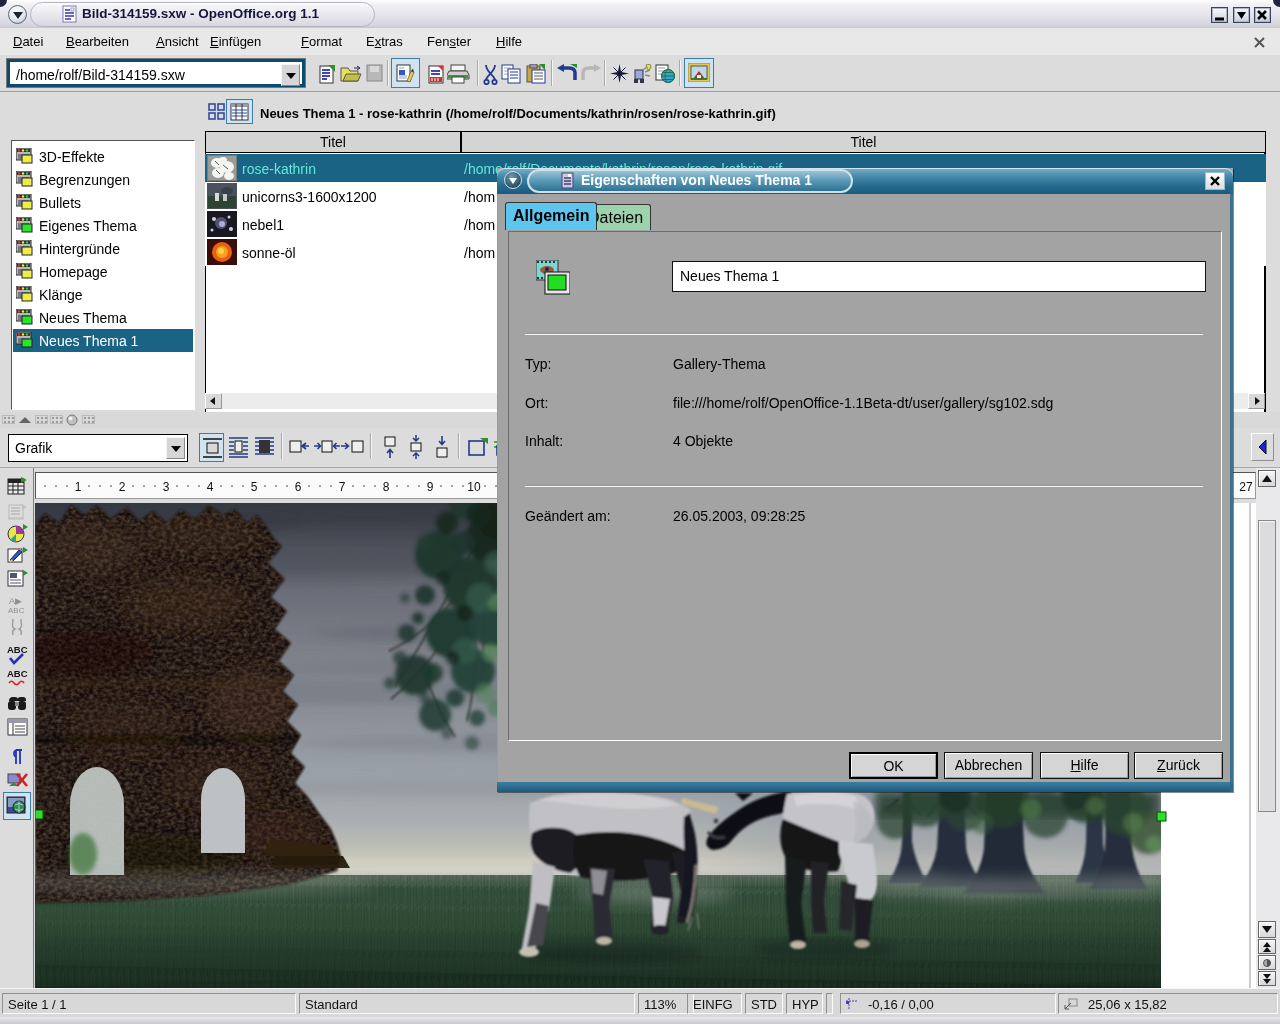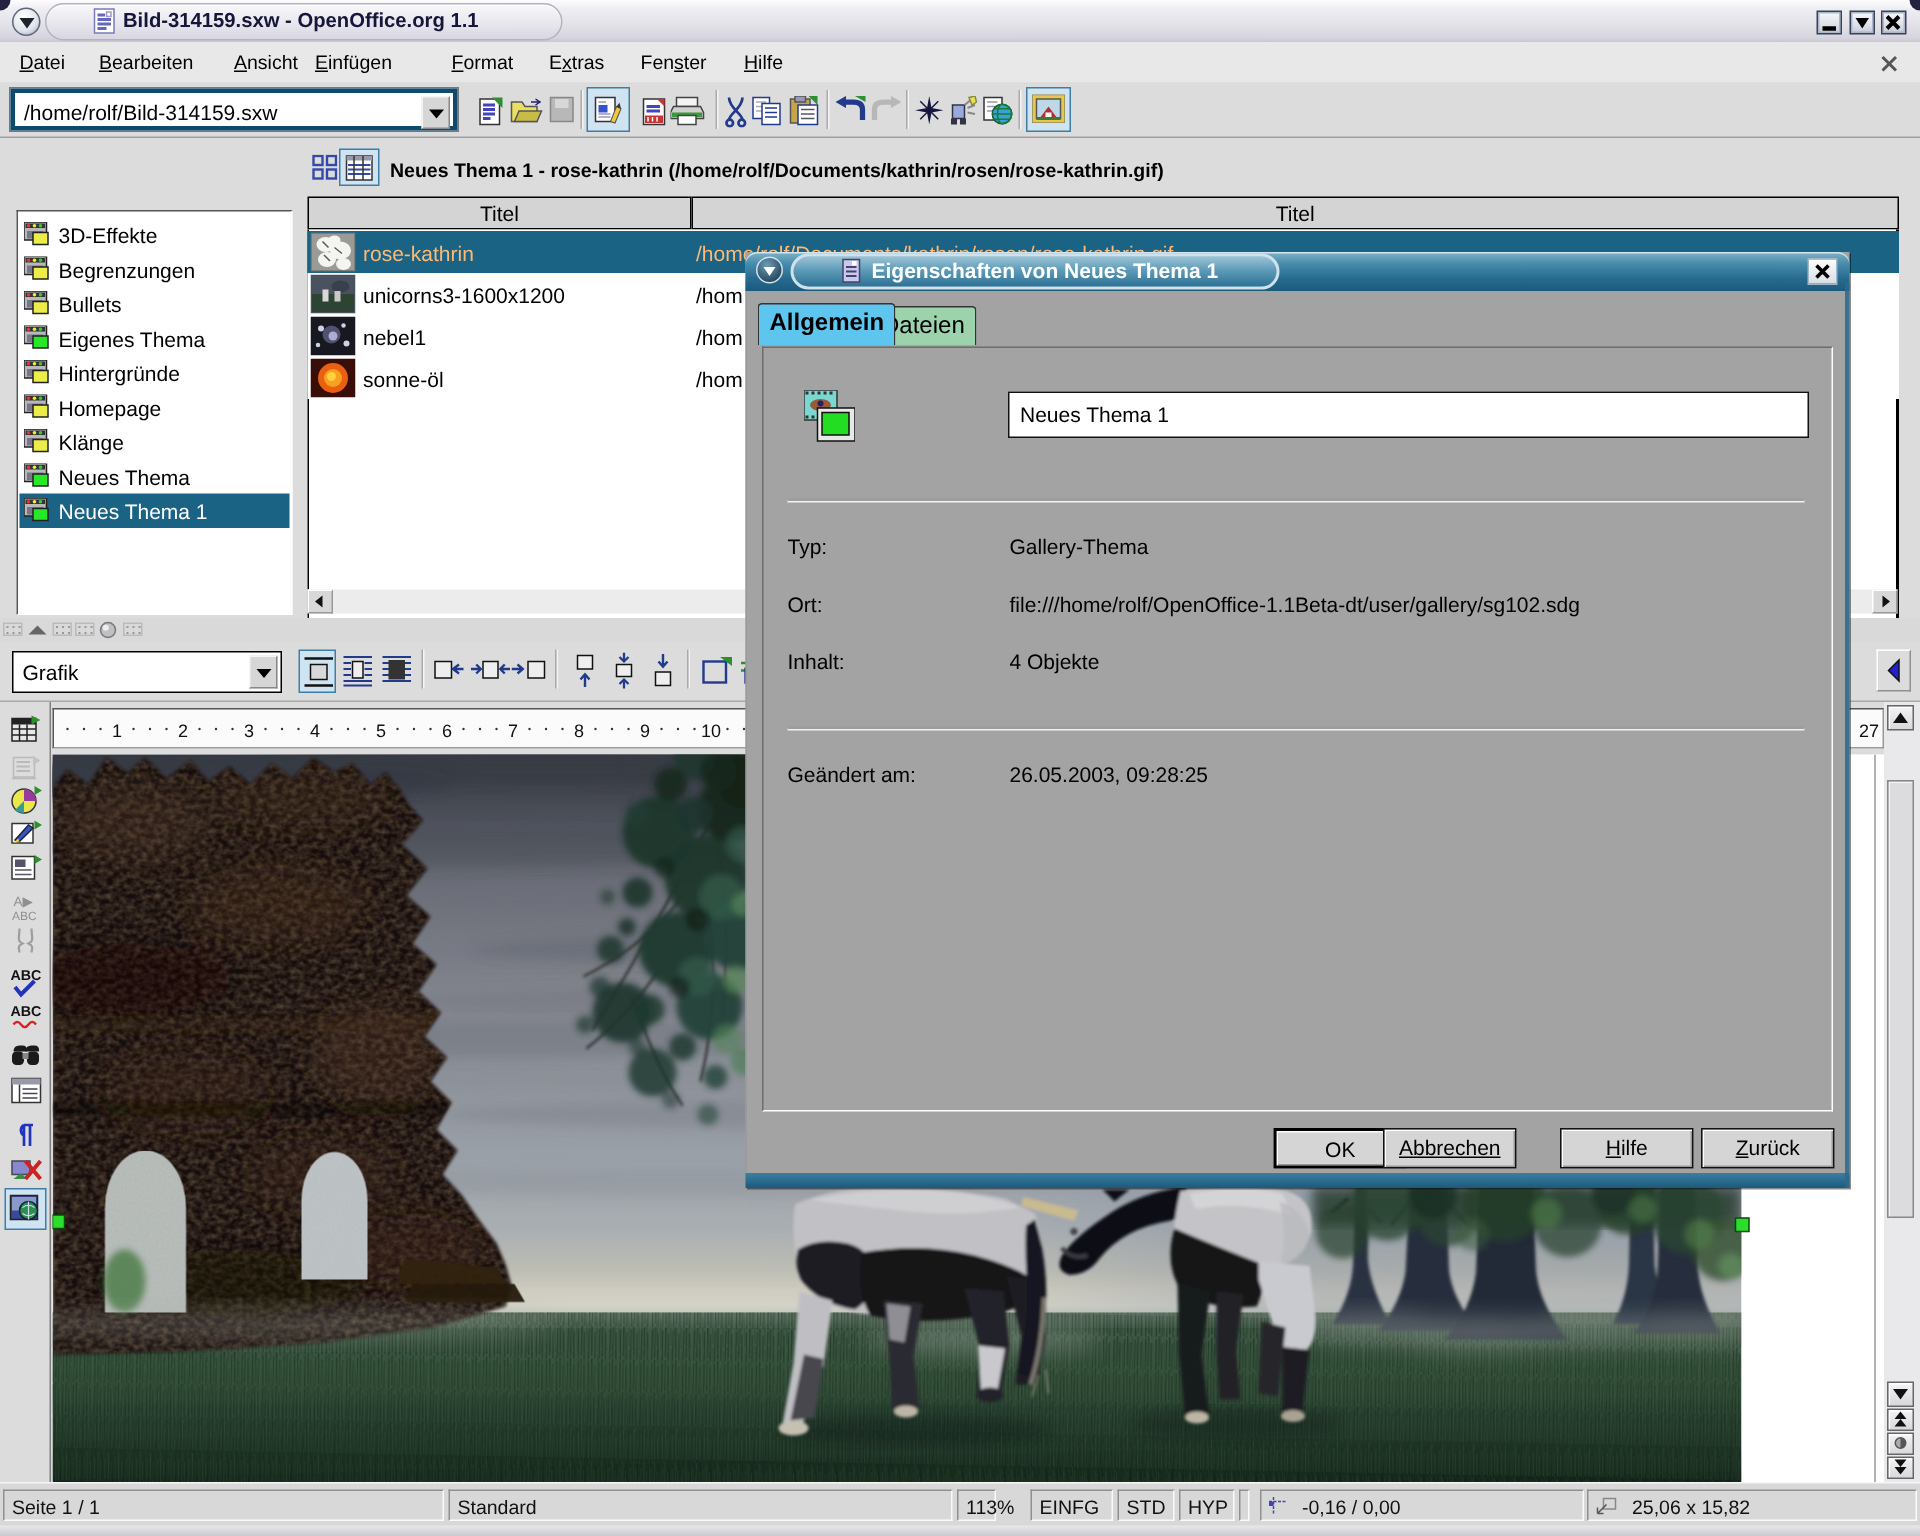--- a/index.html
+++ b/index.html
@@ -35,21 +35,21 @@
 #nthema-btn{left:10px;top:11px;width:184px;height:31px;background:#dcdcdc;border:1px solid #000;box-shadow:inset 1px 1px 0 #fff,inset -1px -1px 0 #9a9a9a;font-size:14px;text-align:center;line-height:29px;color:#000;}
 #themelist{left:11px;top:48px;width:184px;height:270px;background:#fff;border:1px solid #777;border-top-color:#555;border-left-color:#555;border-bottom-color:#fff;border-right-color:#fff;box-shadow:1px 1px 0 #fdfdfd inset;}
 .titem{position:absolute;left:1px;width:180px;height:23px;font-size:14px;color:#000;}
 .titem span{position:absolute;left:26px;top:4px;}
 .titem.sel{background:#1b6384;color:#fff;}
 .gthumb{position:absolute;left:3px;top:3px;}
 #viewbtns .vb{position:absolute;top:7px;width:24px;height:25px;}
 #gtitle{left:260px;top:14px;font-size:13px;font-weight:bold;color:#000;}
 .ghead{position:absolute;top:39px;height:22px;background:#d4d4d4;border:1px solid #000;font-size:14px;text-align:center;line-height:20px;color:#000;}
 .grow{position:absolute;left:205px;width:1061px;height:28px;background:#fff;font-size:14px;color:#000;}
-.grow.sel{background:#1b6384;color:#fdba74;}
+.grow.sel{background:#1b6384;color:#5eead4;}
 .grow .nm{position:absolute;left:37px;top:7px;}
 .grow .pth{position:absolute;left:259px;top:7px;}
 .rthumb{position:absolute;left:2px;top:1px;width:30px;height:26px;}
 #glistbg{left:205px;top:61px;width:1061px;height:332px;background:#fff;border-right:2px solid #000;border-left:1px solid #000;}
 
 #splitter{left:0;top:412px;width:1280px;height:16px;background:#d9d9d9;}
 .grip{position:absolute;top:3px;width:13px;height:9px;background:#d9d9d9;border:1px solid #bbb;background-image:radial-gradient(#999 1px,transparent 1px);background-size:4px 4px;}
 
 #objbar{left:0;top:428px;width:1280px;height:40px;background:#dcdcdc;border-bottom:1px solid #a8a8a8;}
 #grafikbox{left:8px;top:6px;width:180px;height:28px;background:#fff;border:1px solid #000;}
@@ -972,21 +972,21 @@
         <path d="M8,2.5 a3.5,3.5 0 0 1 0,7 Z" fill="#555"></path>
       </svg></div>
   <div class="sbtn" style="top:503px;height:15px"><svg width="16" height="13">
         <path d="M8,6 L12,1 H4 Z M8,11 L12,6 H4 Z" fill="#111"></path>
       </svg></div>
 </div>
 
 <div class="abs" id="statusbar">
   <div class="scell" style="left:2px;width:294px;">Seite 1 / 1</div>
   <div class="scell" style="left:299px;width:336px;">Standard</div>
-  <div class="scell" style="left:638px;width:26px;">113%</div>
+  <div class="scell" style="left:638px;width:56px;">113%</div>
   <div class="scell" style="left:687px;width:55px;">EINFG</div>
   <div class="scell" style="left:745px;width:38px;">STD</div>
   <div class="scell" style="left:786px;width:37px;">HYP</div>
   <div class="scell" style="left:826px;width:6px;"></div>
   <div class="scell" style="left:840px;width:216px;"><svg style="position:absolute;left:4px;top:3px" width="14" height="14">
         <path d="M1,4 H13 M4,1 V13" stroke="#44a" stroke-dasharray="2 1"></path>
         <rect x="1" y="4" width="3" height="3" fill="#44a"></rect>
       </svg><span style="margin-left:22px">-0,16 / 0,00</span></div>
   <div class="scell" style="left:1058px;width:220px;"><svg style="position:absolute;left:4px;top:3px" width="15" height="14">
         <rect x="6" y="2" width="8" height="7" fill="none" stroke="#888"></rect>
@@ -1040,17 +1040,17 @@
   <div class="dlab" style="top:188px">Typ:</div>
     <div class="dval" style="top:188px">Gallery-Thema</div>
   <div class="dlab" style="top:227px">Ort:</div>
     <div class="dval" style="top:227px">file:///home/rolf/OpenOffice-1.1Beta-dt/user/gallery/sg102.sdg</div>
   <div class="dlab" style="top:265px">Inhalt:</div>
     <div class="dval" style="top:265px">4 Objekte</div>
   <div class="dsep" style="top:316px"></div>
   <div class="dlab" style="top:340px">Geändert am:</div>
     <div class="dval" style="top:340px">26.05.2003, 09:28:25</div>
   <div class="dbtn" style="left:352px;border:2px solid #000;">OK</div>
-  <div class="dbtn" style="left:425px;text-decoration:underline;">Abbrechen</div>
+  <div class="dbtn" style="left:447px;">Abbrechen</div>
   <div class="dbtn" style="left:543px;"><u>H</u>ilfe</div>
   <div class="dbtn" style="left:637px;"><u>Z</u>urück</div>
   <div id="dbottom"></div>
 </div>
 
 </body></html>

